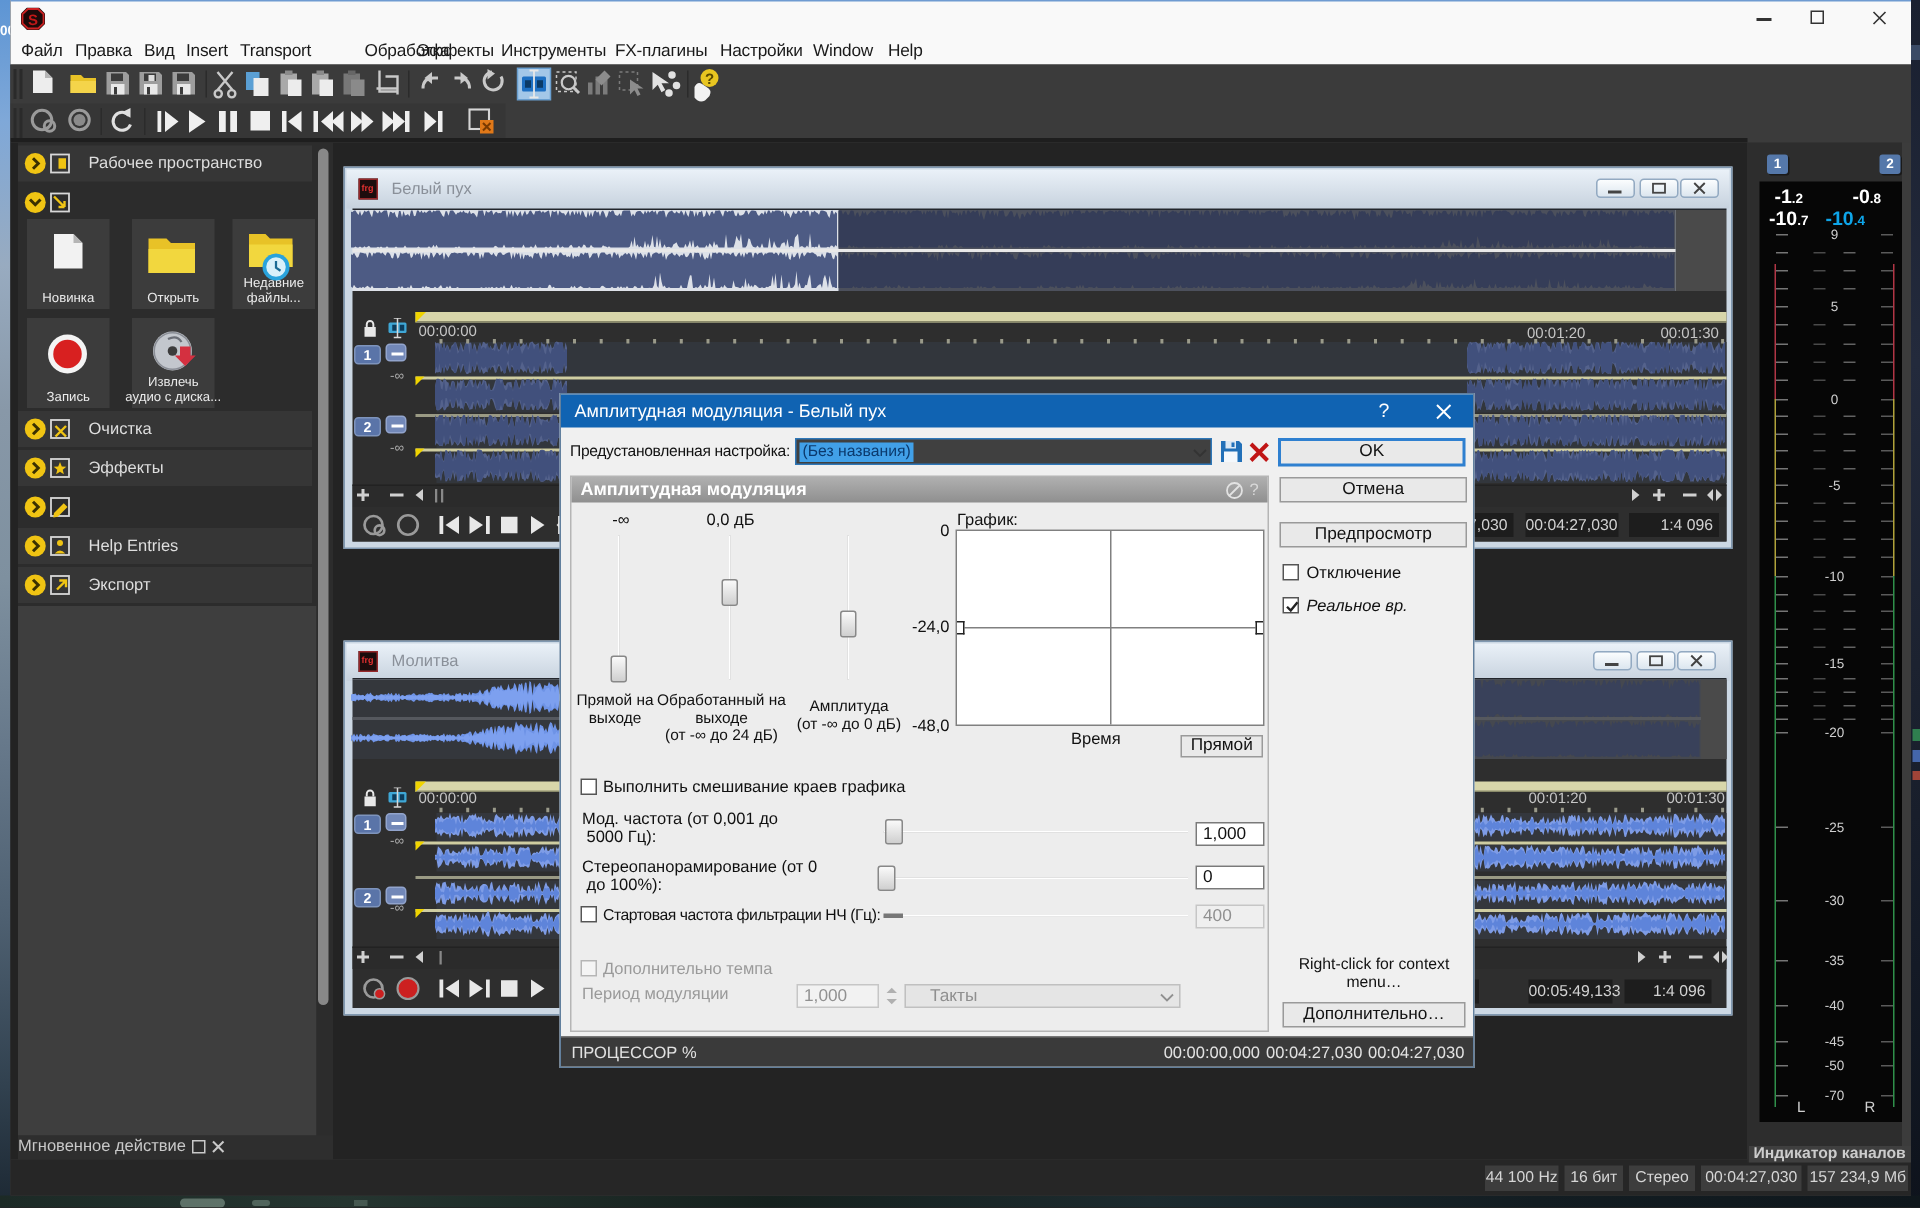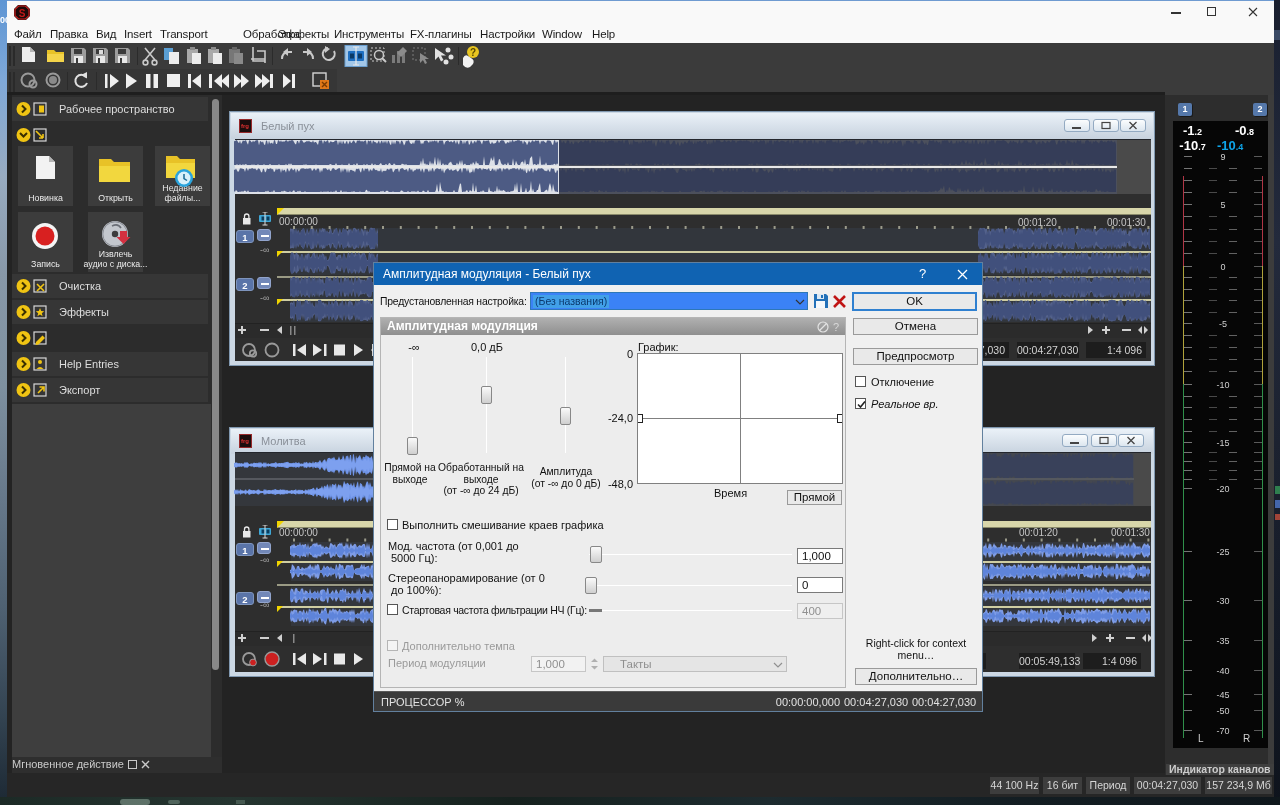--- a/index.html
+++ b/index.html
@@ -197,21 +197,21 @@
   <path d="M315 39 l5 5 M315 44 l5 -5" stroke="#7a3a00" stroke-width="1.4"></path>
 </svg>
 
   </div>
 
   <div class="abs" style="left:0;top:95px;width:1158px;height:678px;background:#232323;"></div>
 
   <div class="abs" style="left:0;top:773px;width:1267px;height:24px;background:#262626;font-size:10.5px;color:#d6d6d6;white-space:nowrap;">
     <div class="abs" style="left:983px;top:4px;width:49px;height:17px;background:#3d3d3d;text-align:center;line-height:17px;">44 100 Hz</div>
     <div class="abs" style="left:1036px;top:4px;width:39px;height:17px;background:#3d3d3d;text-align:center;line-height:17px;">16 бит</div>
-    <div class="abs" style="left:1079px;top:4px;width:44px;height:17px;background:#3d3d3d;text-align:center;line-height:17px;">Период</div>
+    <div class="abs" style="left:1079px;top:4px;width:44px;height:17px;background:#3d3d3d;text-align:center;line-height:17px;">Стерео</div>
     <div class="abs" style="left:1127px;top:4px;width:67px;height:17px;background:#3d3d3d;text-align:center;line-height:17px;">00:04:27,030</div>
     <div class="abs" style="left:1198px;top:4px;width:67px;height:17px;background:#3d3d3d;text-align:center;line-height:17px;">157 234,9 Мб</div>
   </div>
 </div>
 
 <div class="abs" style="left:12px;top:95px;width:210px;height:678px;background:#2c2c2c;font-family:'Liberation Sans',sans-serif;">
   <div class="abs" style="left:0;top:309px;width:199px;height:353px;background:#3e3e3e;"></div>
 
   <div class="abs srow" style="top:2px;">Рабочее пространство</div>
   <div class="abs srow" style="top:179px;">Очистка</div>
@@ -826,21 +826,21 @@
 
   <div class="abs" style="left:0;top:0;width:608px;height:22px;background:#1063b2;color:#fff;font-size:12px;">
     <span class="abs" style="left:9px;top:4px;">Амплитудная модуляция - Белый пух</span>
     <span class="abs" style="left:545px;top:3px;font-size:13px;">?</span>
     <svg class="abs" style="left:583px;top:6px;" width="11" height="11" viewBox="0 0 11 11">
         <path d="M1 1 L10 10 M10 1 L1 10" stroke="#fff" stroke-width="1.3"></path>
       </svg>
   </div>
 
   <div class="dlab" style="left:6px;top:33px;font-size:10.4px;letter-spacing:-0.2px;">Предустановленная настройка:</div>
-  <div class="abs" style="left:156px;top:29px;width:278px;height:18px;background:#3b82f6;border:1px solid #2e77b8;">
+  <div class="abs" style="left:156px;top:29px;width:278px;height:18px;background:#404040;border:1px solid #2e77b8;">
     <div class="abs" style="left:2px;top:2px;height:13px;background:#41a0e8;color:#0b3a6e;font-size:10.5px;line-height:13px;padding:0 2px;white-space:nowrap;">(Без названия)</div>
     <svg class="abs" style="left:264px;top:6px;" width="10" height="6" viewBox="0 0 10 6">
         <path d="M1 1 L5 5 L9 1" stroke="#333" stroke-width="1.2" fill="none"></path>
       </svg>
   </div>
   <svg class="abs" style="left:439px;top:30px;" width="16" height="16" viewBox="0 0 16 16">
     <path d="M1 1 h12 l2 2 v12 h-14 z" fill="#2270b8"></path>
       <rect x="4" y="1" width="7" height="5" fill="#dbe8f4"></rect>
       <rect x="8" y="2" width="2" height="3" fill="#2270b8"></rect>
       <rect x="3" y="8" width="9" height="7" fill="#f4f8fc"></rect>

